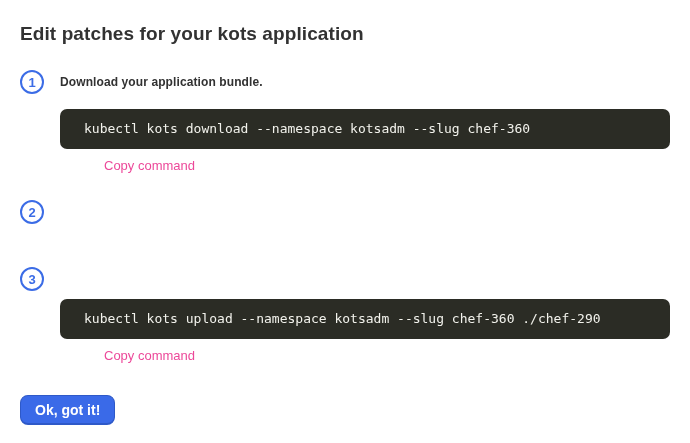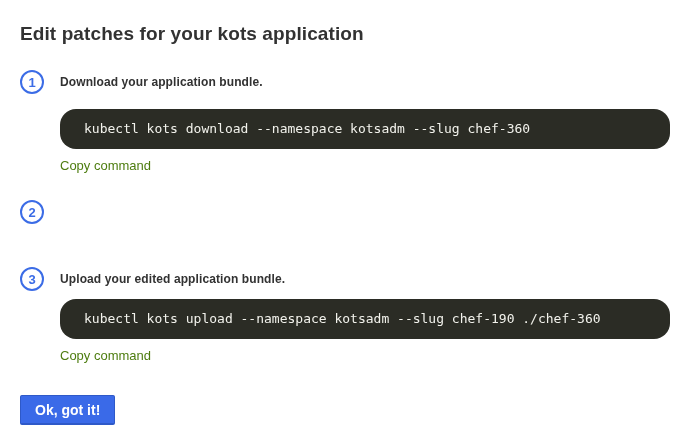--- a/index.html
+++ b/index.html
@@ -49,51 +49,52 @@
     color: #323232;
     letter-spacing: 0.1px;
   }
   .step-body {
     margin-left: 40px;
   }
   .code-block {
     margin-top: 15px;
     width: 610px;
     background: #2b2c25;
-    border-radius: 16px;
+    border-radius: 7px;
     padding: 12px 24px;
     font-family: "DejaVu Sans Mono", monospace;
     font-size: 13px;
     line-height: 16px;
     color: #f2f2ec;
     white-space: nowrap;
     overflow: hidden;
   }
   .code-block.tight { margin-top: 8px; }
   .copy-link {
     display: inline-block;
     margin-top: 9px;
     font-size: 13px;
     line-height: 15px;
-    color: #4d7c0f;
+    color: #ec4899;
     text-decoration: none;
     cursor: pointer;
+    margin-left: 44px;
   }
   .ok-button {
     display: inline-block;
     margin-top: 31px;
     margin-left: 0;
     background: #3a6ae8;
     color: #ffffff;
     font-family: "Liberation Sans", sans-serif;
     font-size: 14px;
     font-weight: bold;
     border: 1px solid #2e59c8;
     border-bottom-width: 2px;
-    border-radius: 2px;
+    border-radius: 8px;
     padding: 6px 14px 6px 14px;
     height: 30px;
     cursor: pointer;
   }
 </style>
 </head>
 <body>
 
 <div class="container">
 
@@ -107,24 +108,23 @@
     <div class="code-block">kubectl kots download --namespace kotsadm --slug chef-360</div>
     <a class="copy-link">Copy command</a>
   </div>
 
   <div class="step-row second">
     <span class="step-number">2</span>
   </div>
 
   <div class="step-row third">
     <span class="step-number">3</span>
-    <span class="step-label">Upload your edited application bundle.</span>
   </div>
   <div class="step-body">
-    <div class="code-block tight">kubectl kots upload --namespace kotsadm --slug chef-190 ./chef-360</div>
+    <div class="code-block tight">kubectl kots upload --namespace kotsadm --slug chef-360 ./chef-290</div>
     <a class="copy-link">Copy command</a>
   </div>
 
   <div>
     <button class="ok-button">Ok, got it!</button>
   </div>
 
 </div>
 
 </body></html>

